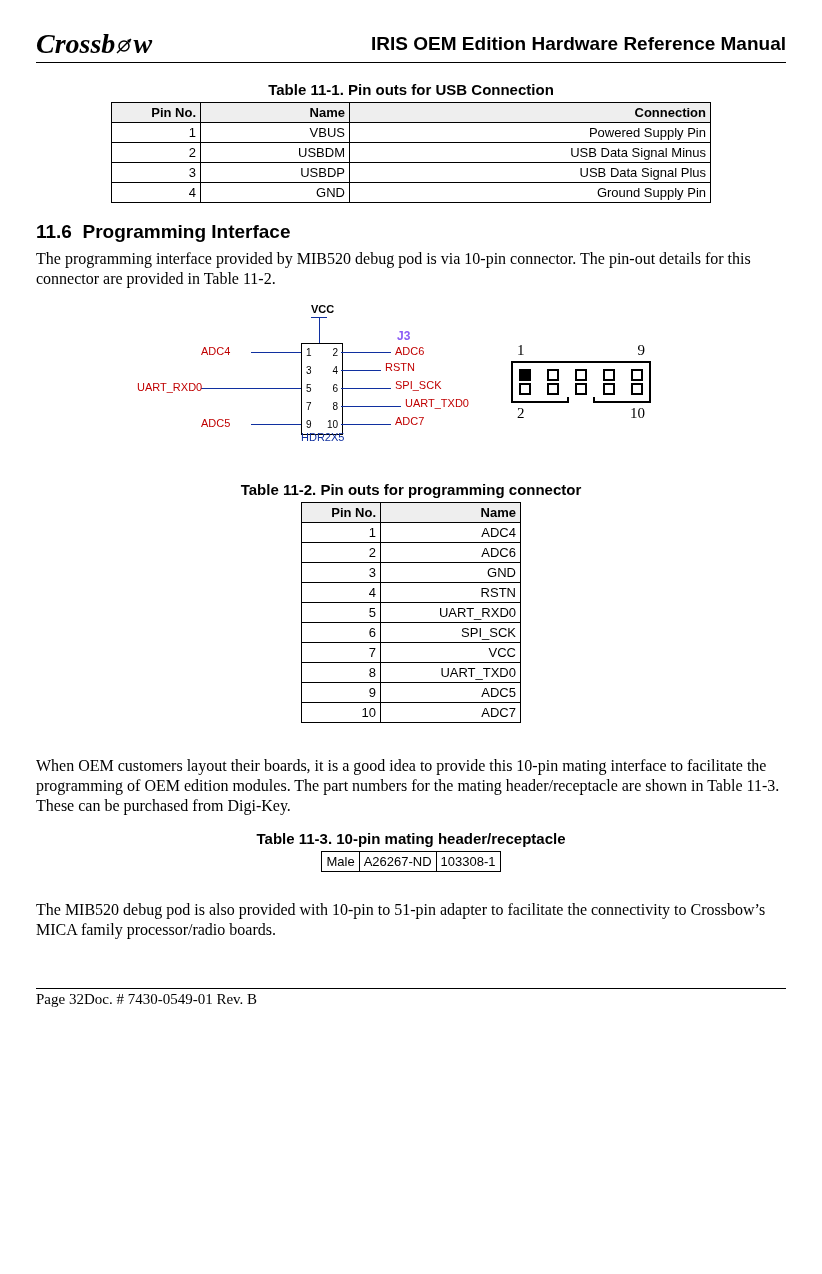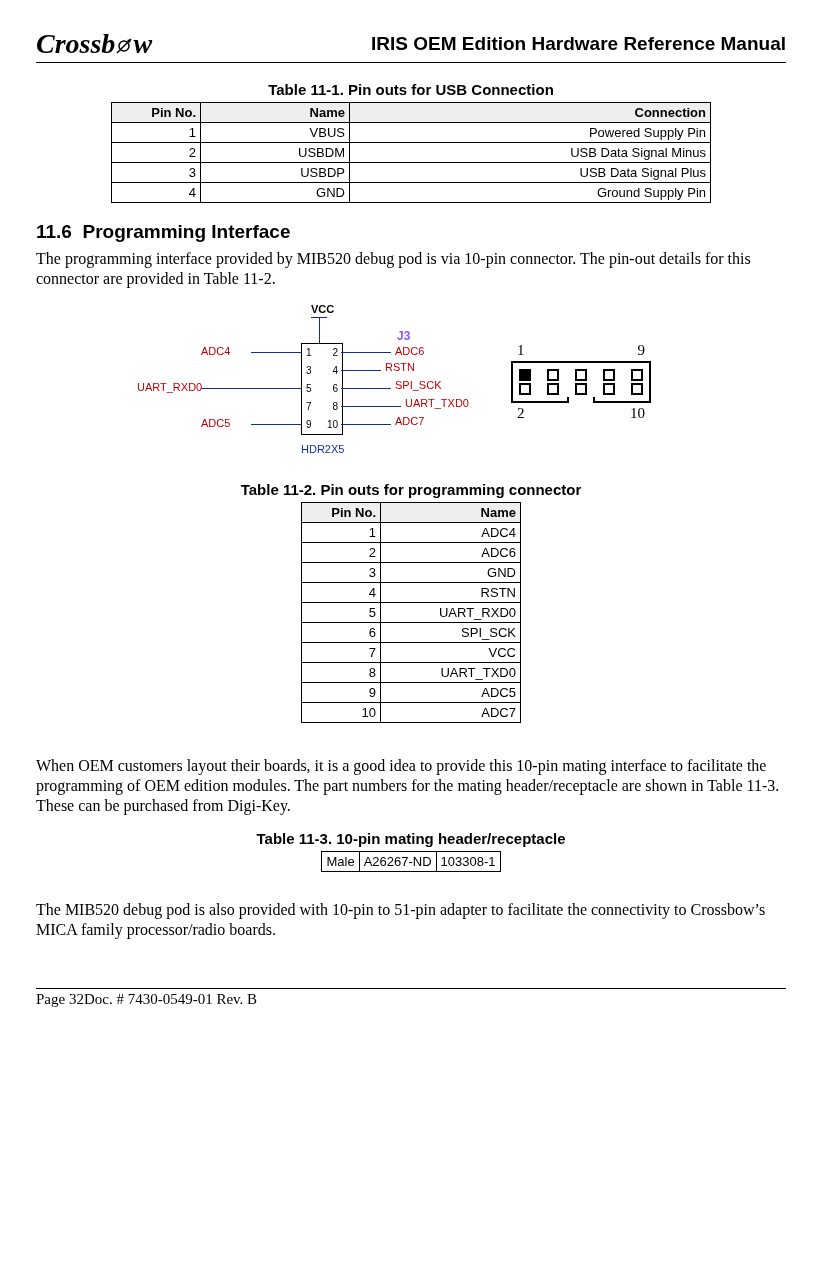--- a/index.html
+++ b/index.html
@@ -137,21 +137,21 @@
   }
   .schematic .lbl-left { text-align: right; }
   .schematic .pinline {
     position: absolute;
     height: 1px;
     background: #1030a0;
   }
   .schematic .footlbl {
     position: absolute;
     left: 130px;
-    top: 140px;
+    top: 128px;
     color: #1030a0;
     font-size: 11px;
   }
   .connector {
     width: 140px;
     font-family: "Times New Roman", serif;
     font-size: 15px;
   }
   .connector .nums {
     display: flex;

